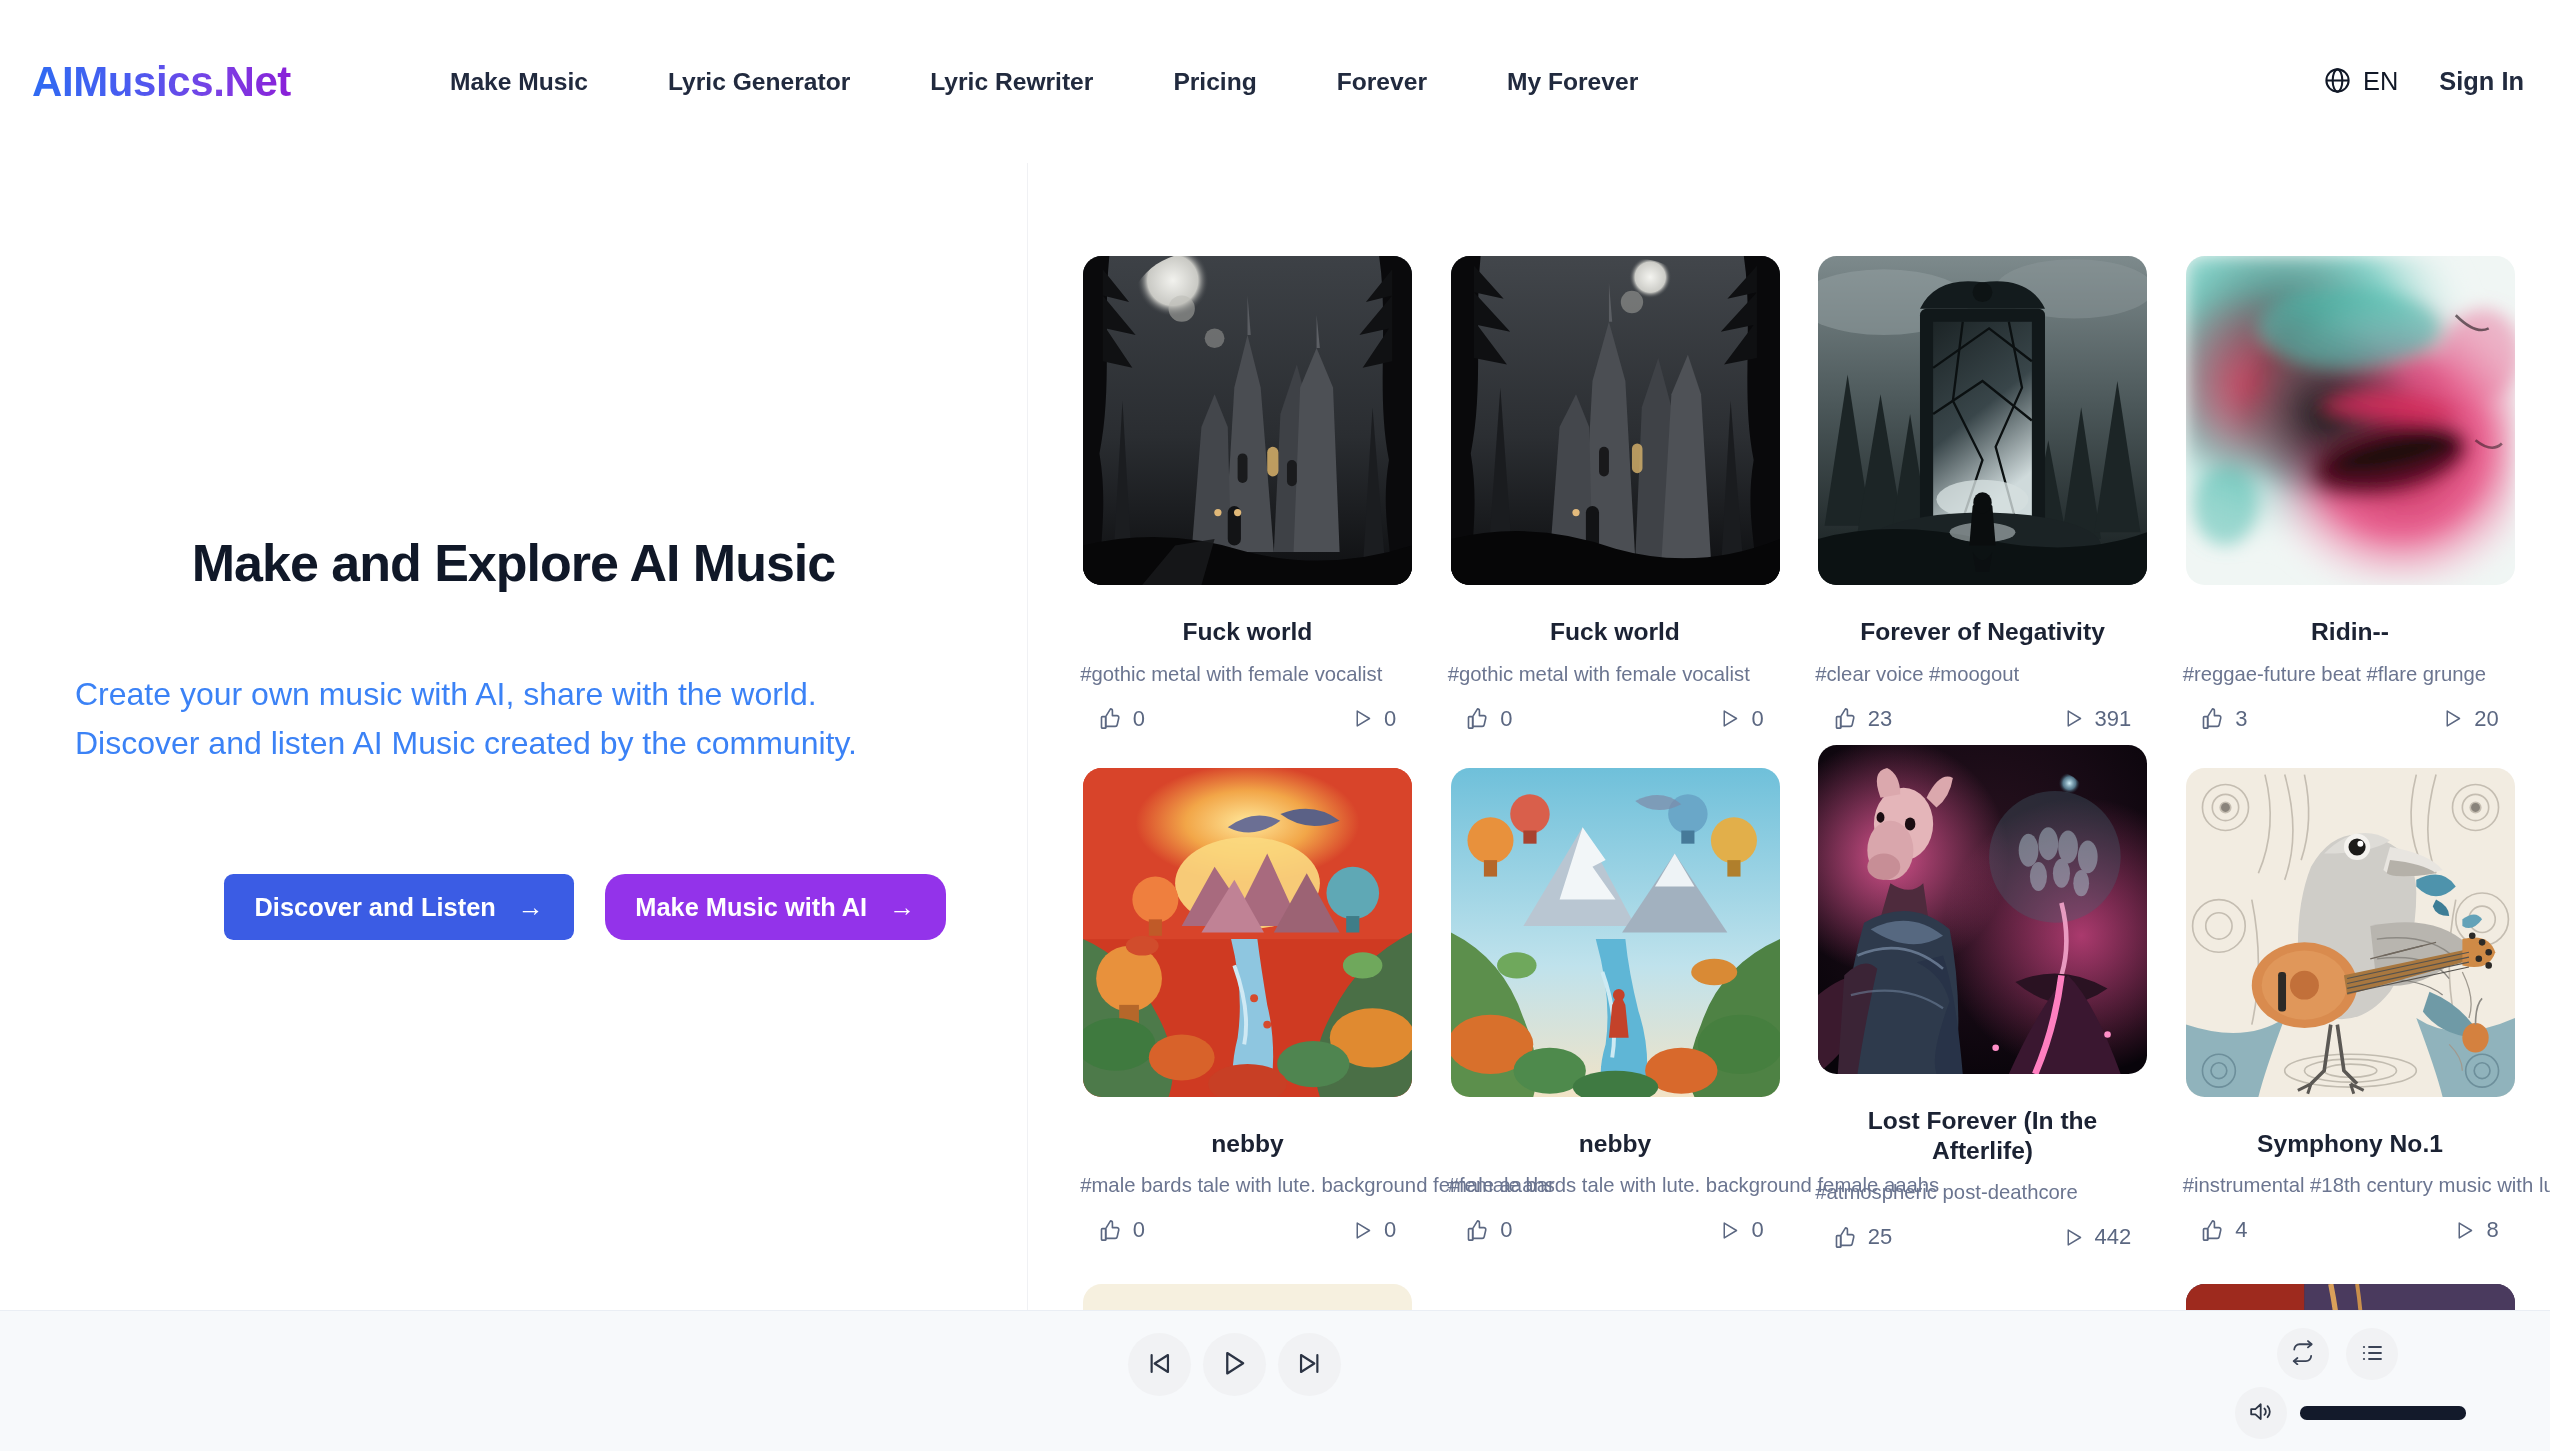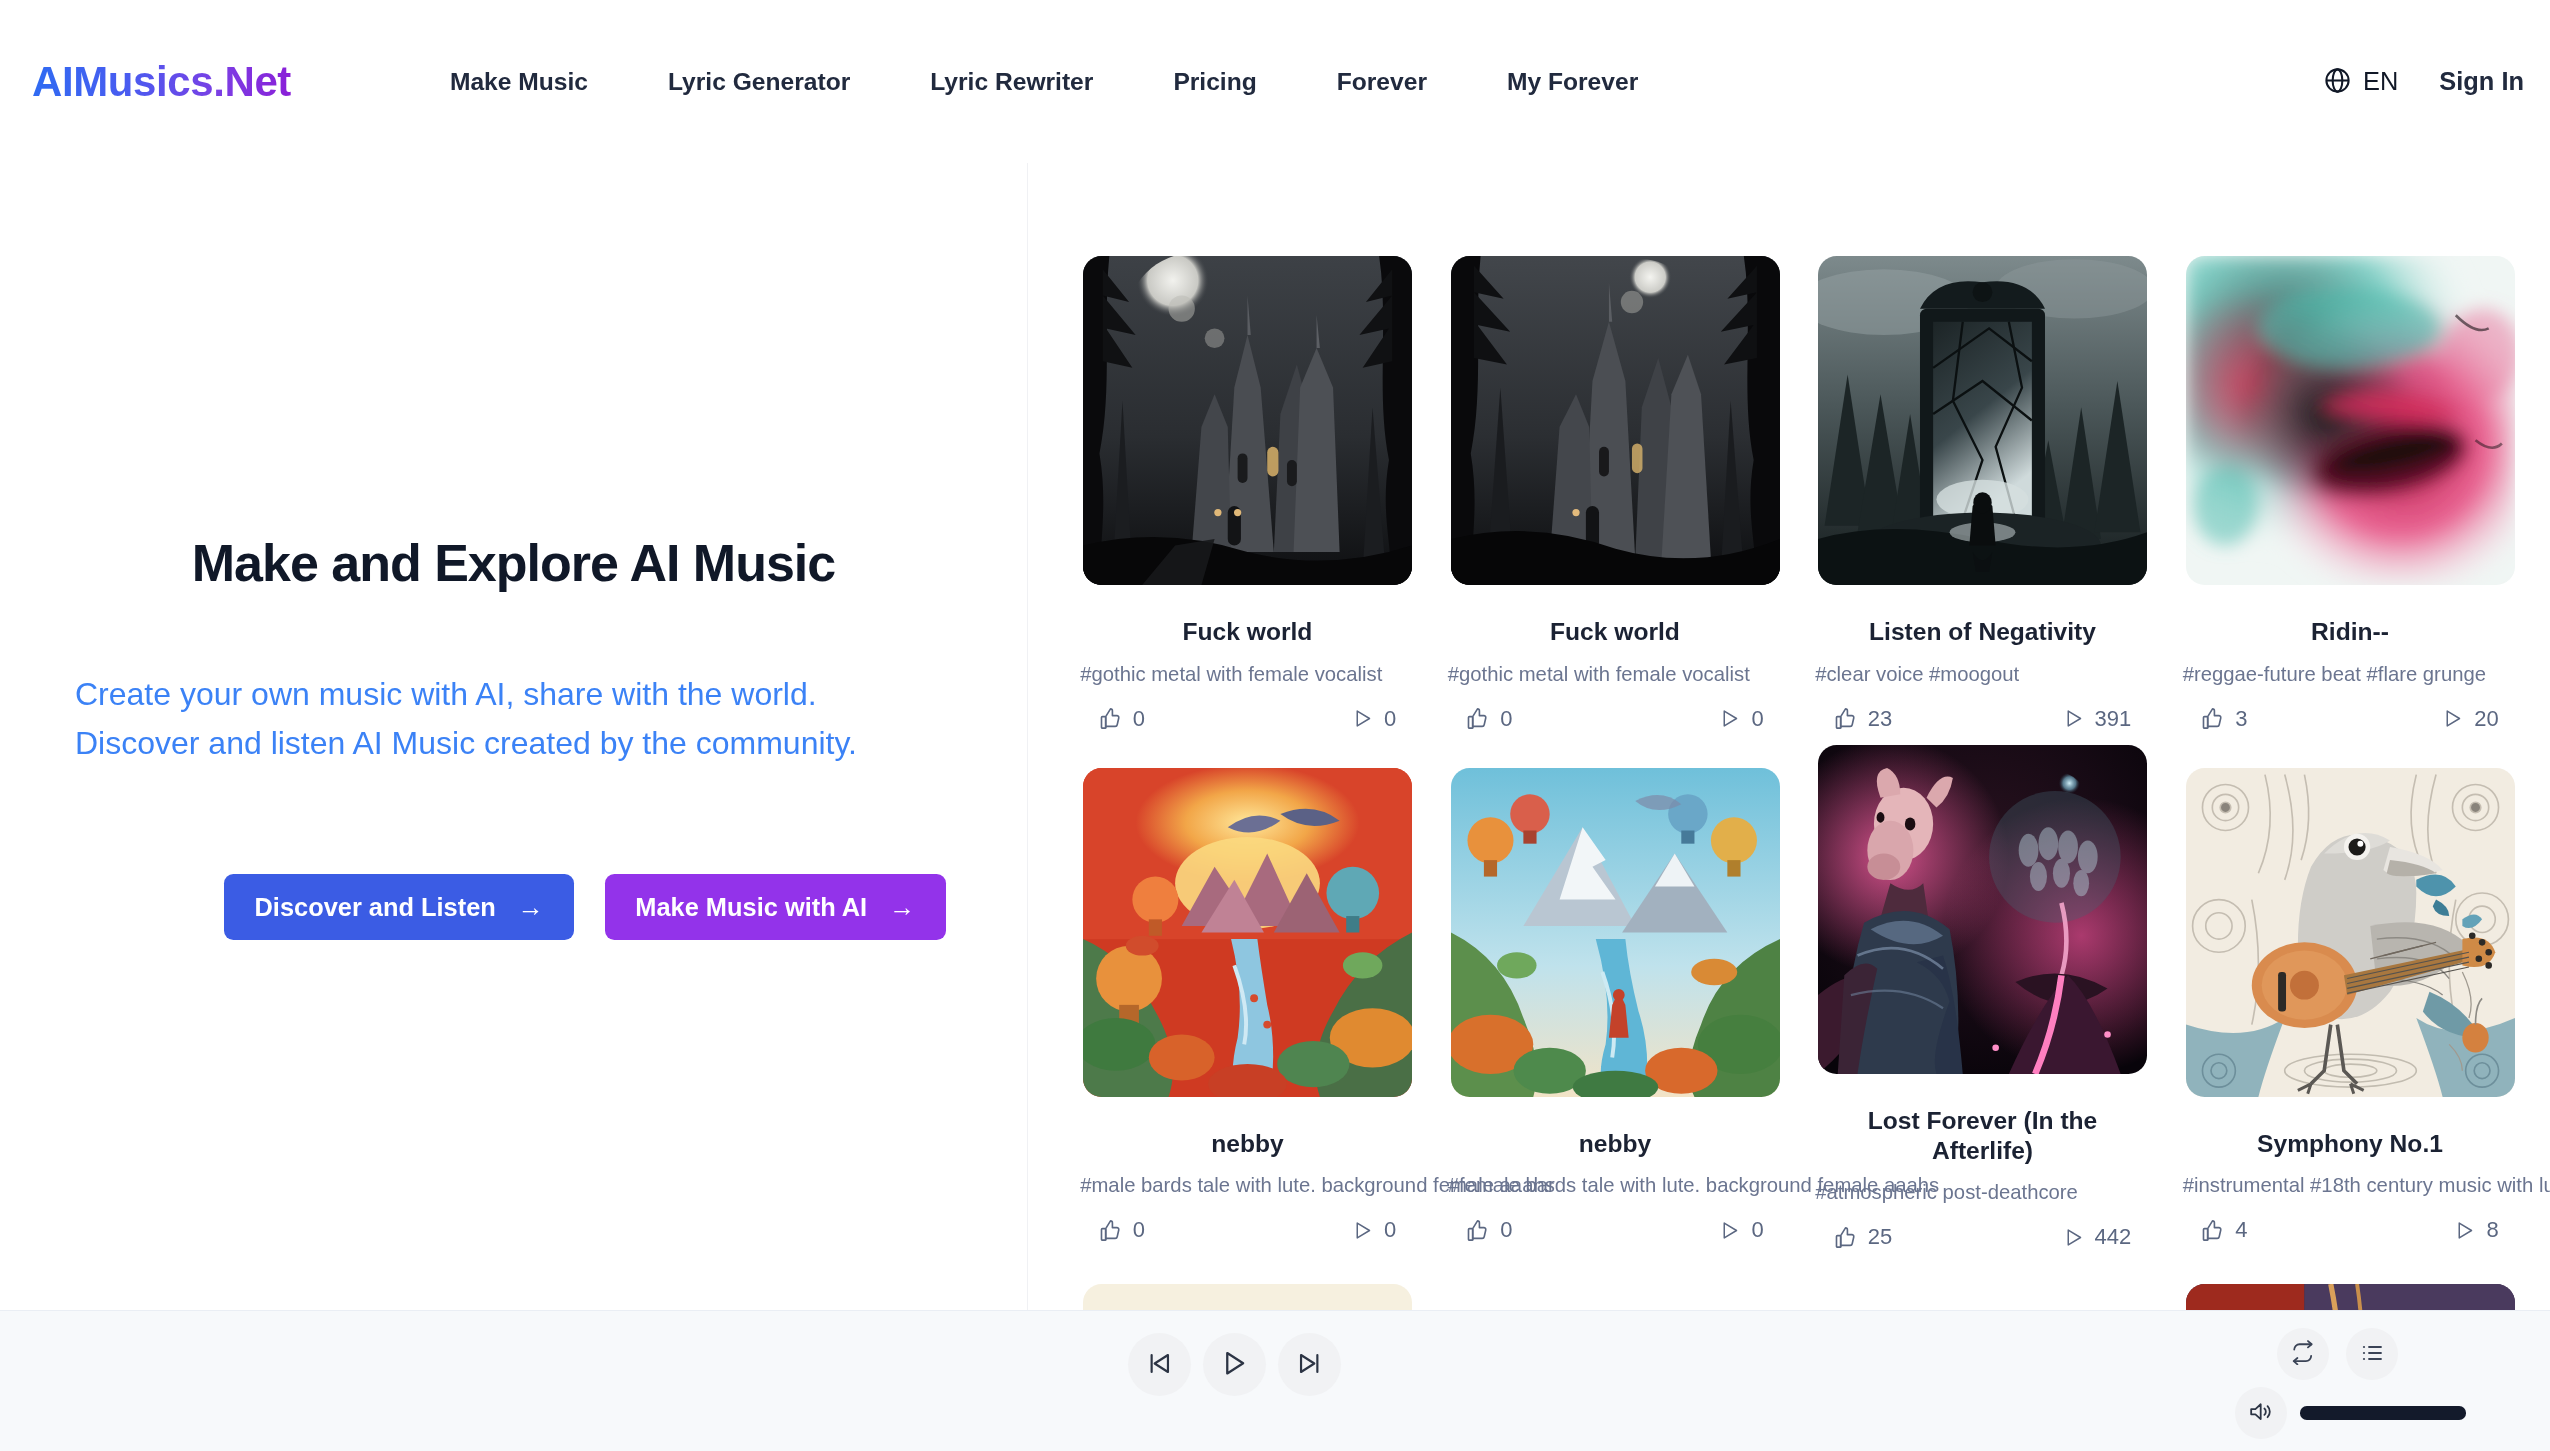--- a/index.html
+++ b/index.html
@@ -53,21 +53,21 @@
     margin-bottom:107px; max-width:855px;
   }
   .cta-row { display:flex; gap:30.5px; padding-left:149px; }
   .btn {
     display:inline-flex; align-items:center; gap:22px;
     height:66px; padding:0 30.5px; border:none; border-radius:9.3px;
     font-family:inherit; font-size:25.4px; font-weight:600; color:#fff;
     cursor:pointer; white-space:nowrap;
   }
   .btn-blue { background:#3b5ce4; }
-  .btn-purple { background:#9333ea; }
+  .btn-purple { background:#9333ea;border-radius:20px; }
   .btn .arrow { font-size:26px; line-height:1; }
 
   
   .v-divider {
     position:absolute; left:1027px; top:163px; width:0.8px; height:1148px;
     background:#f0f1f4; z-index:5;
   }
 
   
   .grid-wrap {
@@ -340,21 +340,21 @@
           <path d="M31 16 Q36 6 50 8 Q64 6 69 16 Z" fill="#131b1d"></path>
           <circle cx="50" cy="11" r="3" fill="#0d1314"></circle>
           <ellipse cx="50" cy="88" rx="36" ry="10" fill="#1b2325"></ellipse>
           <path d="M0 86 Q22 80 50 86 Q78 92 100 84 L100 100 L0 100 Z" fill="#0c1213"></path>
           <ellipse cx="50" cy="84" rx="10" ry="3" fill="#c5d0d1" opacity=".55"></ellipse>
           <path d="M47 76 q3-4 6 0 l1 12 h-8 z" fill="#0a0d0e"></path>
           <ellipse cx="50" cy="75" rx="2.8" ry="3.2" fill="#0a0d0e"></ellipse>
           <path d="M47 90 q3 5 6 0 l-1 6 h-4 z" fill="#0a0d0e" opacity=".4"></path>
         </svg>
       </div>
-      <div class="card-title">Listen of Negativity</div>
+      <div class="card-title">Forever of Negativity</div>
       <div class="card-tags">#clear voice #moogout</div>
       <div class="card-stats">
         <div class="stat">
           <span>
               <svg width="23" height="23" viewBox="0 0 24 24" fill="none" stroke="#5b6781" stroke-width="1.7" stroke-linejoin="round">
                 <path d="M7 22V10l5-8c1.2 0 2 .9 2 2v5h4.6c1.3 0 2.3 1.2 2 2.5l-1.6 7c-.2 1-1.1 1.7-2.1 1.7H7z"></path>
                 <rect x="2.6" y="10" width="4.4" height="12" rx="1"></rect>
               </svg>
             </span>
           <span>23</span>

